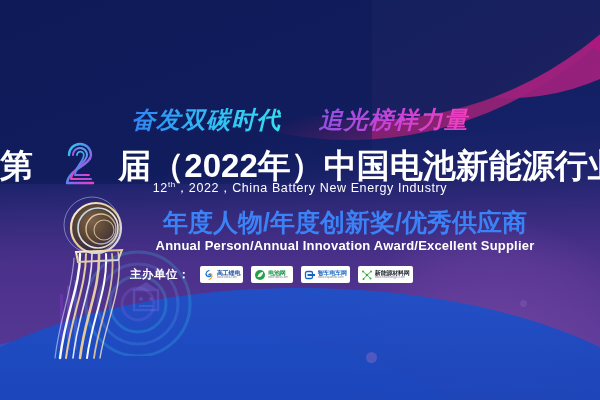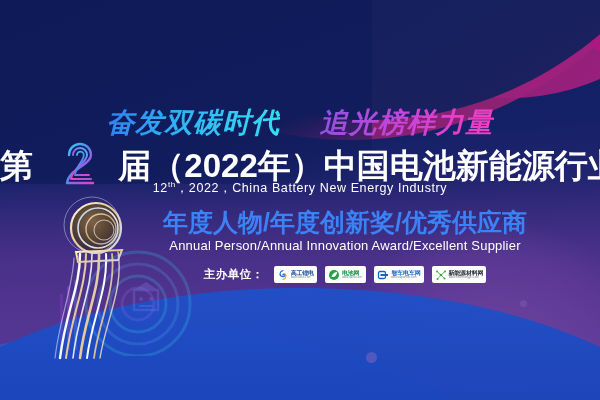--- a/index.html
+++ b/index.html
@@ -119,21 +119,21 @@
 
   
   .content {
     position: absolute; inset: 0;
   }
 
   .tagline {
     position: absolute;
     top: 104px; left: 0; width: 100%;
     text-align: center;
-    font-size: 28px;
+    font-size: 24px;
     font-weight: bold;
     font-style: italic;
     letter-spacing: 1px;
     white-space: nowrap;
   }
   .tagline .seg-a {
     background: linear-gradient(100deg, #2f7ff2 0%, #31b6f5 45%, #35e0f0 100%);
     -webkit-background-clip: text;
     background-clip: text;
     color: transparent;
@@ -189,32 +189,32 @@
     font-weight: bold;
     color: #3b82f6;
     white-space: nowrap;
     letter-spacing: 0px;
   }
   .award-en {
     position: absolute;
     top: 238px; left: 130px; width: 430px;
     text-align: center;
     font-size: 13px;
-    font-weight: normal;
+    font-weight: bold;
     color: #ffffff;
     white-space: nowrap;
     letter-spacing: .2px;
   }
 
   .sponsors {
     position: absolute;
     top: 266px; left: 130px; width: 430px;
     display: flex;
     align-items: center;
-    justify-content: center;
+    justify-content: flex-start;
     gap: 8px;
   }
   .sponsors-label {
     font-size: 11.5px;
     font-weight: bold;
     color: #ffffff;
     white-space: nowrap;
     letter-spacing: .5px;
     margin-right: 2px;
   }

